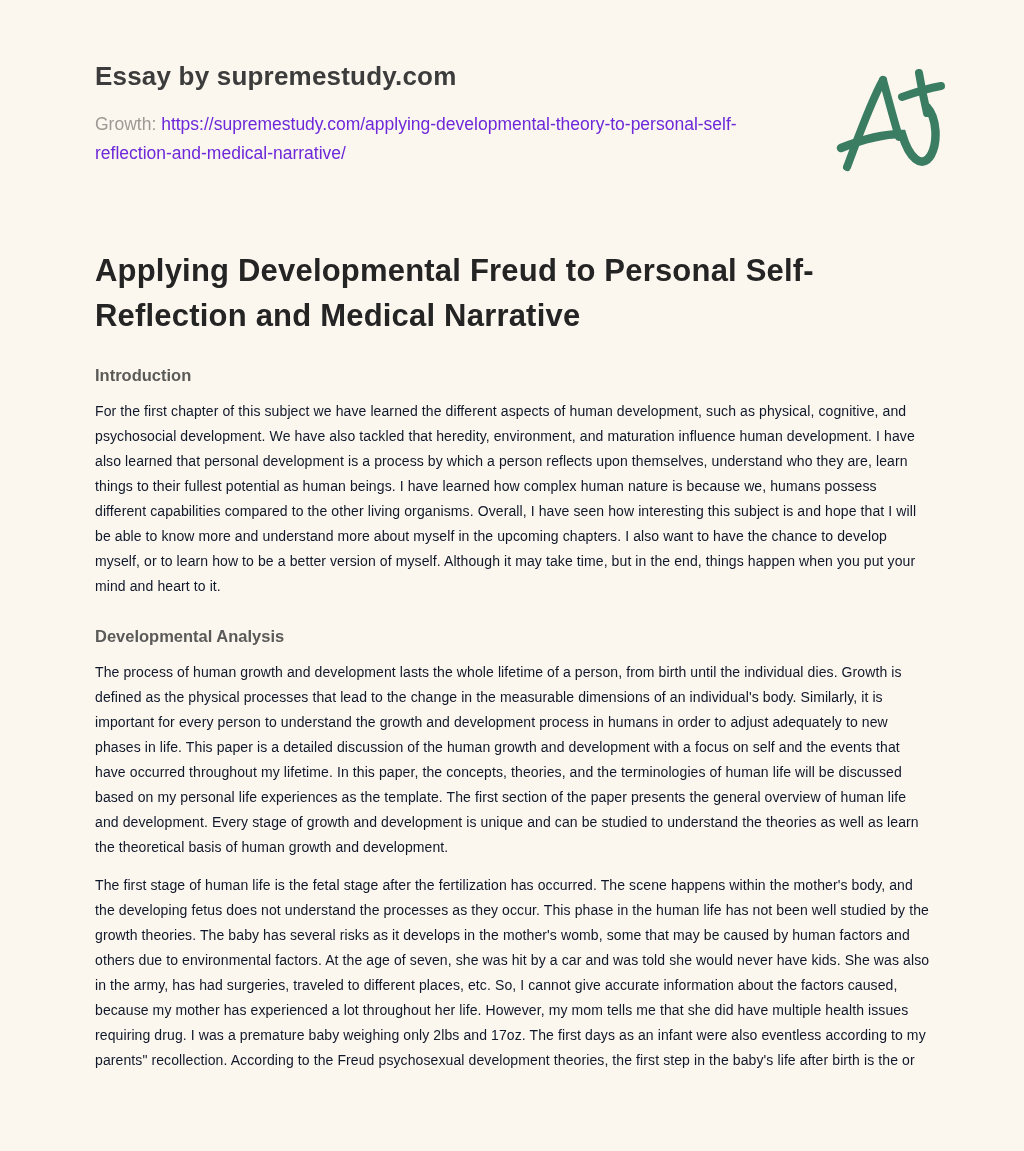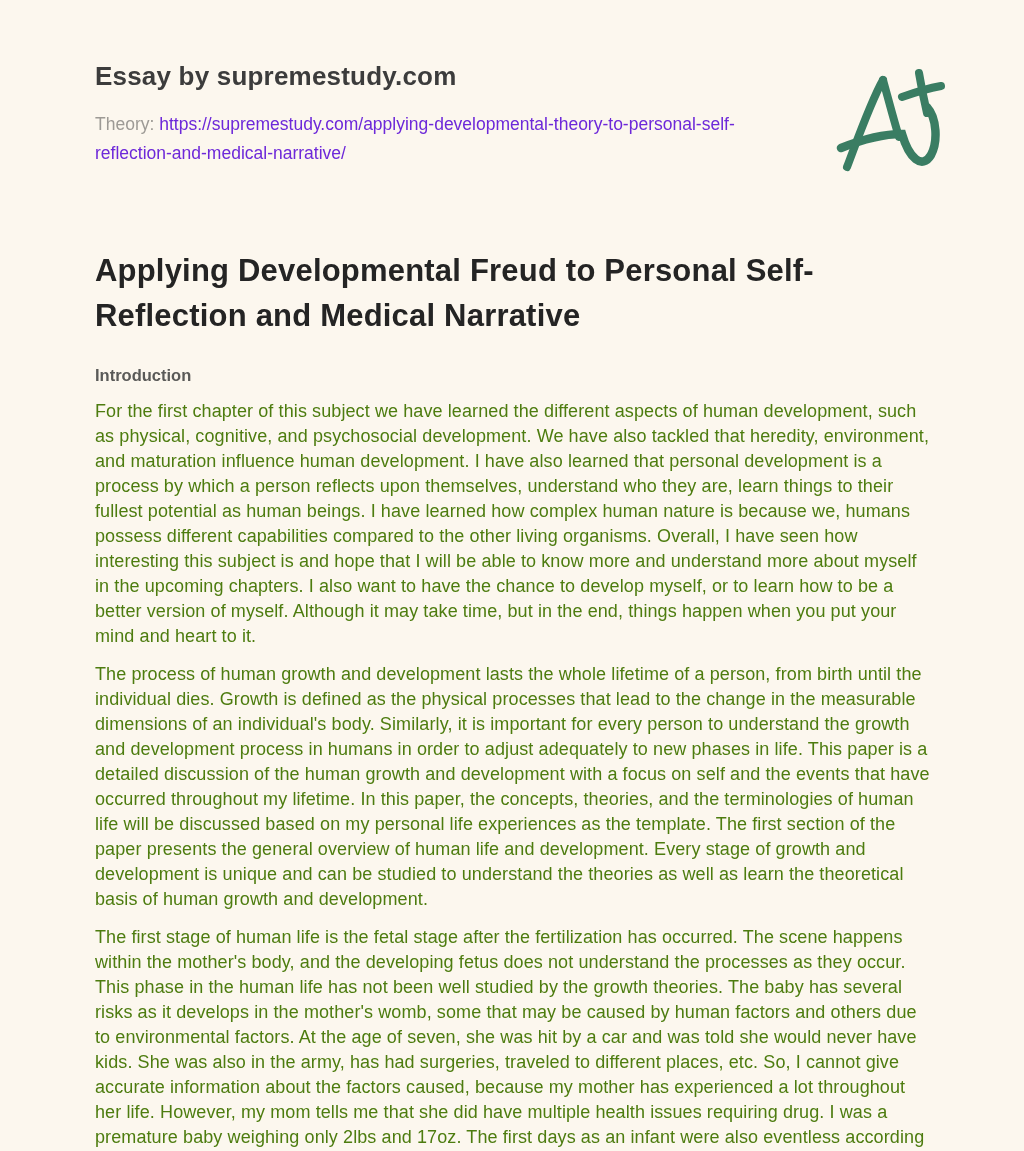--- a/index.html
+++ b/index.html
@@ -59,37 +59,37 @@
   }
   .section-heading {
     margin-top: 26px;
     font-size: 16.5px;
     font-weight: 700;
     color: #5a5a58;
     line-height: 22px;
   }
   .paragraph {
     margin-top: 13px;
-    font-size: 18px;
+    font-size: 14px;
     font-weight: 400;
-    color: #4d7c0f;
+    color: #0f172a;
     line-height: 25px;
     max-width: 838px;
     letter-spacing: 0.1px;
   }
 </style>
 </head>
 <body>
 
 <div class="page">
 
   <header class="header">
     <h1 class="site-title">Essay by supremestudy.com</h1>
 
-    <p class="source-line"><span>Theory:</span> <a class="source-link">https://supremestudy.com/applying-developmental-theory-to-personal-self-reflection-and-medical-narrative/</a></p>
+    <p class="source-line"><span>Growth:</span> <a class="source-link">https://supremestudy.com/applying-developmental-theory-to-personal-self-reflection-and-medical-narrative/</a></p>
 
     <div class="logo">
       <svg viewBox="0 0 110 112" fill="none" stroke="#3a7d63" stroke-width="8" stroke-linecap="round">
 
         <path d="M11 101 C 22 72, 35 35, 47 14"></path>
 
         <path d="M47 14 C 52 32, 58 55, 63 71"></path>
 
         <path d="M5 82 C 30 72, 52 68, 66 68 C 73 92, 86 104, 95 89 C 102 76, 101 52, 91 41" stroke-width="8.5"></path>
 
@@ -100,19 +100,20 @@
     </div>
   </header>
 
   <main>
     <h2 class="essay-title">Applying Developmental Freud to Personal Self-Reflection and Medical Narrative</h2>
 
     <h3 class="section-heading">Introduction</h3>
 
     <p class="paragraph">For the first chapter of this subject we have learned the different aspects of human development, such as physical, cognitive, and psychosocial development. We have also tackled that heredity, environment, and maturation influence human development. I have also learned that personal development is a process by which a person reflects upon themselves, understand who they are, learn things to their fullest potential as human beings. I have learned how complex human nature is because we, humans possess different capabilities compared to the other living organisms. Overall, I have seen how interesting this subject is and hope that I will be able to know more and understand more about myself in the upcoming chapters. I also want to have the chance to develop myself, or to learn how to be a better version of myself. Although it may take time, but in the end, things happen when you put your mind and heart to it.</p>
 
+    <h3 class="section-heading">Developmental Analysis</h3>
 
     <p class="paragraph">The process of human growth and development lasts the whole lifetime of a person, from birth until the individual dies. Growth is defined as the physical processes that lead to the change in the measurable dimensions of an individual's body. Similarly, it is important for every person to understand the growth and development process in humans in order to adjust adequately to new phases in life. This paper is a detailed discussion of the human growth and development with a focus on self and the events that have occurred throughout my lifetime. In this paper, the concepts, theories, and the terminologies of human life will be discussed based on my personal life experiences as the template. The first section of the paper presents the general overview of human life and development. Every stage of growth and development is unique and can be studied to understand the theories as well as learn the theoretical basis of human growth and development.</p>
 
     <p class="paragraph">The first stage of human life is the fetal stage after the fertilization has occurred. The scene happens within the mother's body, and the developing fetus does not understand the processes as they occur. This phase in the human life has not been well studied by the growth theories. The baby has several risks as it develops in the mother's womb, some that may be caused by human factors and others due to environmental factors. At the age of seven, she was hit by a car and was told she would never have kids. She was also in the army, has had surgeries, traveled to different places, etc. So, I cannot give accurate information about the factors caused, because my mother has experienced a lot throughout her life. However, my mom tells me that she did have multiple health issues requiring drug. I was a premature baby weighing only 2lbs and 17oz. The first days as an infant were also eventless according to my parents" recollection. According to the Freud psychosexual development theories, the first step in the baby's life after birth is the or</p>
   </main>
 
 </div>
 
 </body></html>

